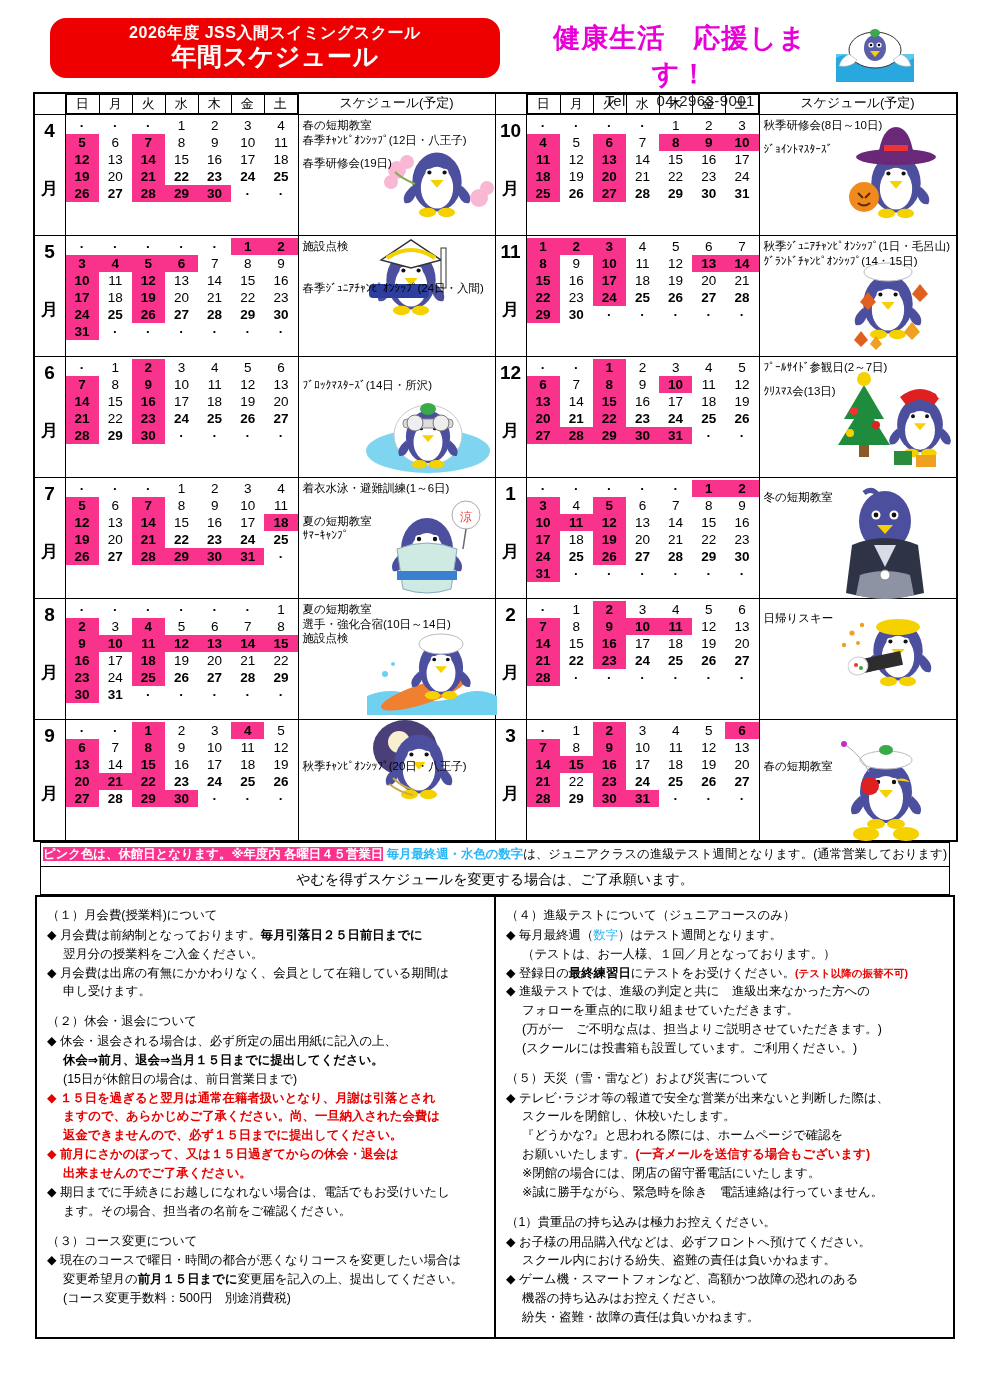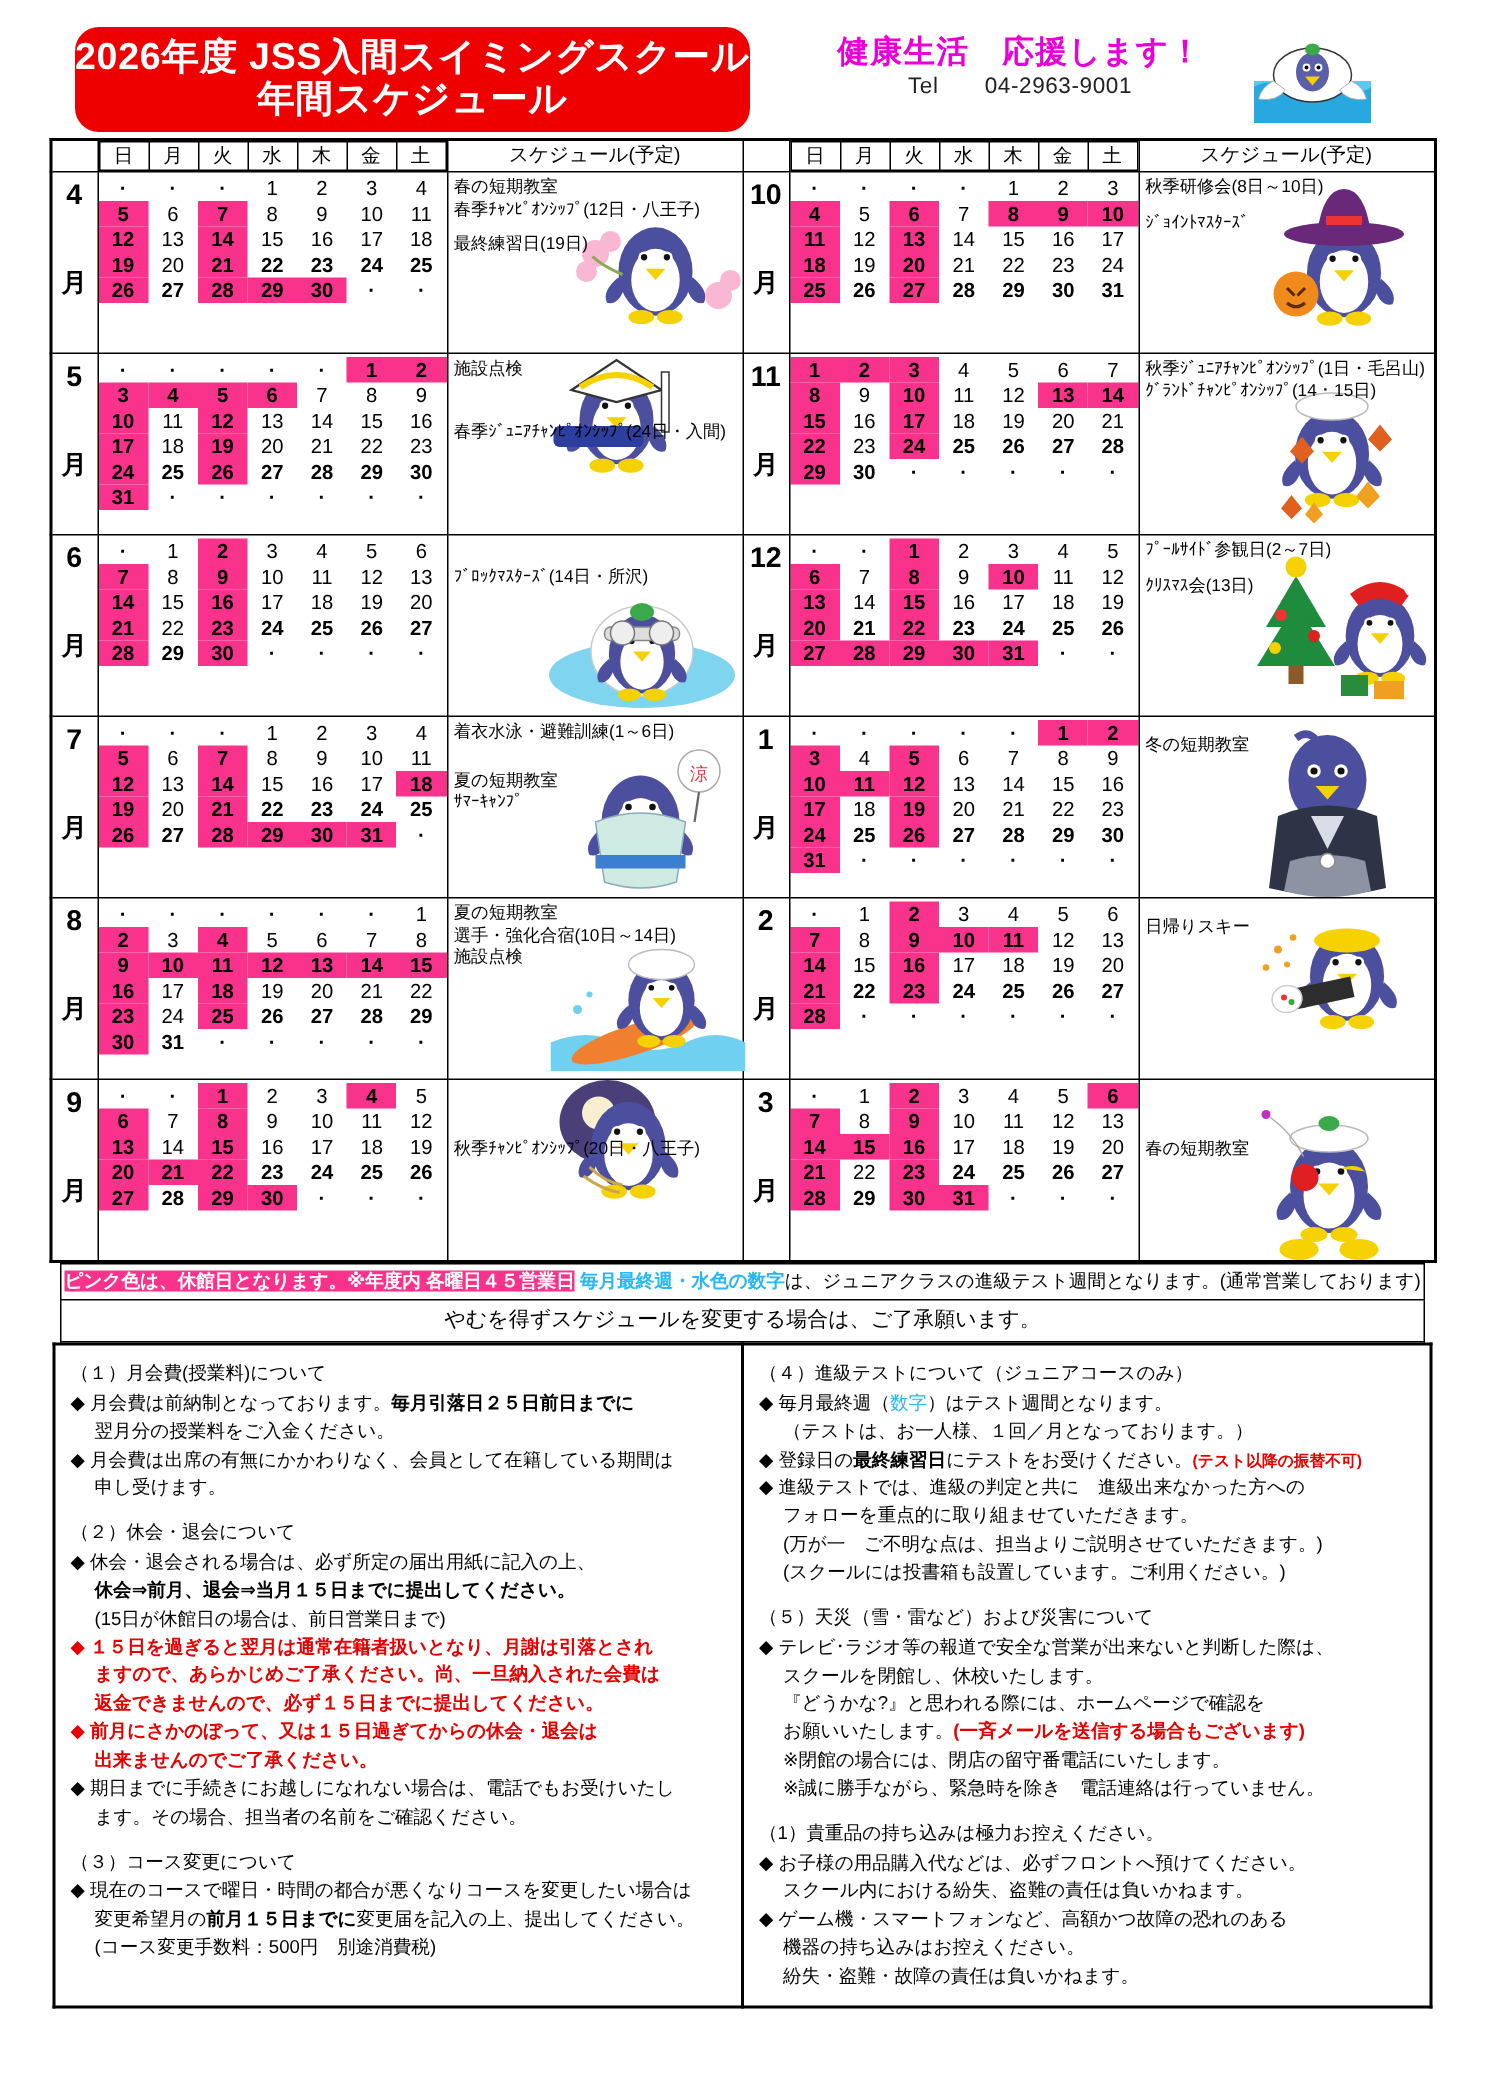--- a/index.html
+++ b/index.html
@@ -7,24 +7,24 @@
   .page{position:relative;width:990px;height:1400px;box-sizing:border-box;padding:0;}
 
   
   .header{display:flex;align-items:flex-start;padding:18px 22px 6px 22px;height:92px;box-sizing:border-box;}
   .title-badge{
     background:#ee0000;color:#fff;border-radius:16px;
     width:450px;margin-left:28px;padding:6px 0 8px 0;text-align:center;
     font-weight:bold;line-height:1.12;letter-spacing:.5px;
     box-shadow:0 0 0 0 transparent;
   }
-  .title-badge .l1{font-size:25px;display:block;text-align:center;}
+  .title-badge .l1{font-size:16px;display:block;text-align:center;}
   .title-badge .l2{font-size:25px;display:block;}
   .contact{margin-left:30px;padding-top:2px;text-align:center;width:300px;}
-  .slogan{font-size:21px;font-weight:bold;color:#e800d8;letter-spacing:1px;}
+  .slogan{font-size:27px;font-weight:bold;color:#e800d8;letter-spacing:1px;}
   .addr{font-size:15px;color:#222;margin-top:3px;letter-spacing:.4px;}
   .tel{font-size:15px;color:#222;letter-spacing:.4px;}
   .logo-wrap{margin-left:6px;padding-top:6px;}
 
   
   .cal-table{width:920px;margin:0 auto;border-collapse:collapse;table-layout:fixed;}
   .cal-table td,.cal-table th{border:1px solid #000;padding:0;vertical-align:top;}
   .outer{border:2px solid #000;}
   .hdr-row td{height:18px;text-align:center;font-size:13px;font-weight:normal;background:#fff;}
   .dow-cell{font-size:13.5px;letter-spacing:.5px;}
@@ -199,21 +199,21 @@
                   <td class="empty">·</td>
                 </tr>
               </tbody>
             </table>
           </td>
           <td class="notecell">
             <div class="notes">
               <div>春の短期教室</div>
               <div>春季ﾁｬﾝﾋﾟｵﾝｼｯﾌﾟ(12日・八王子)</div>
               <div class="note-gap">&nbsp;</div>
-              <div>最終練習日(19日)</div>
+              <div>春季研修会(19日)</div>
             </div>
             <div class="mascot" style="right:0px;bottom:-4px;"><svg width="120" height="95" viewBox="0 0 120 95">
       <g transform="translate(62,42) scale(0.95)">
      <ellipse cx="0" cy="0" rx="26" ry="31" fill="#4b4f9e"></ellipse>
      <ellipse cx="0" cy="6" rx="17" ry="22" fill="#fff"></ellipse>
      <circle cx="-8" cy="-10" r="4" fill="#fff"></circle>
                   <circle cx="8" cy="-10" r="4" fill="#fff"></circle>
      <circle cx="-8" cy="-10" r="2.2" fill="#111"></circle>
                   <circle cx="8" cy="-10" r="2.2" fill="#111"></circle>
      <path d="M-7 -2 h14 l-7 8 Z" fill="#f5d100"></path>

